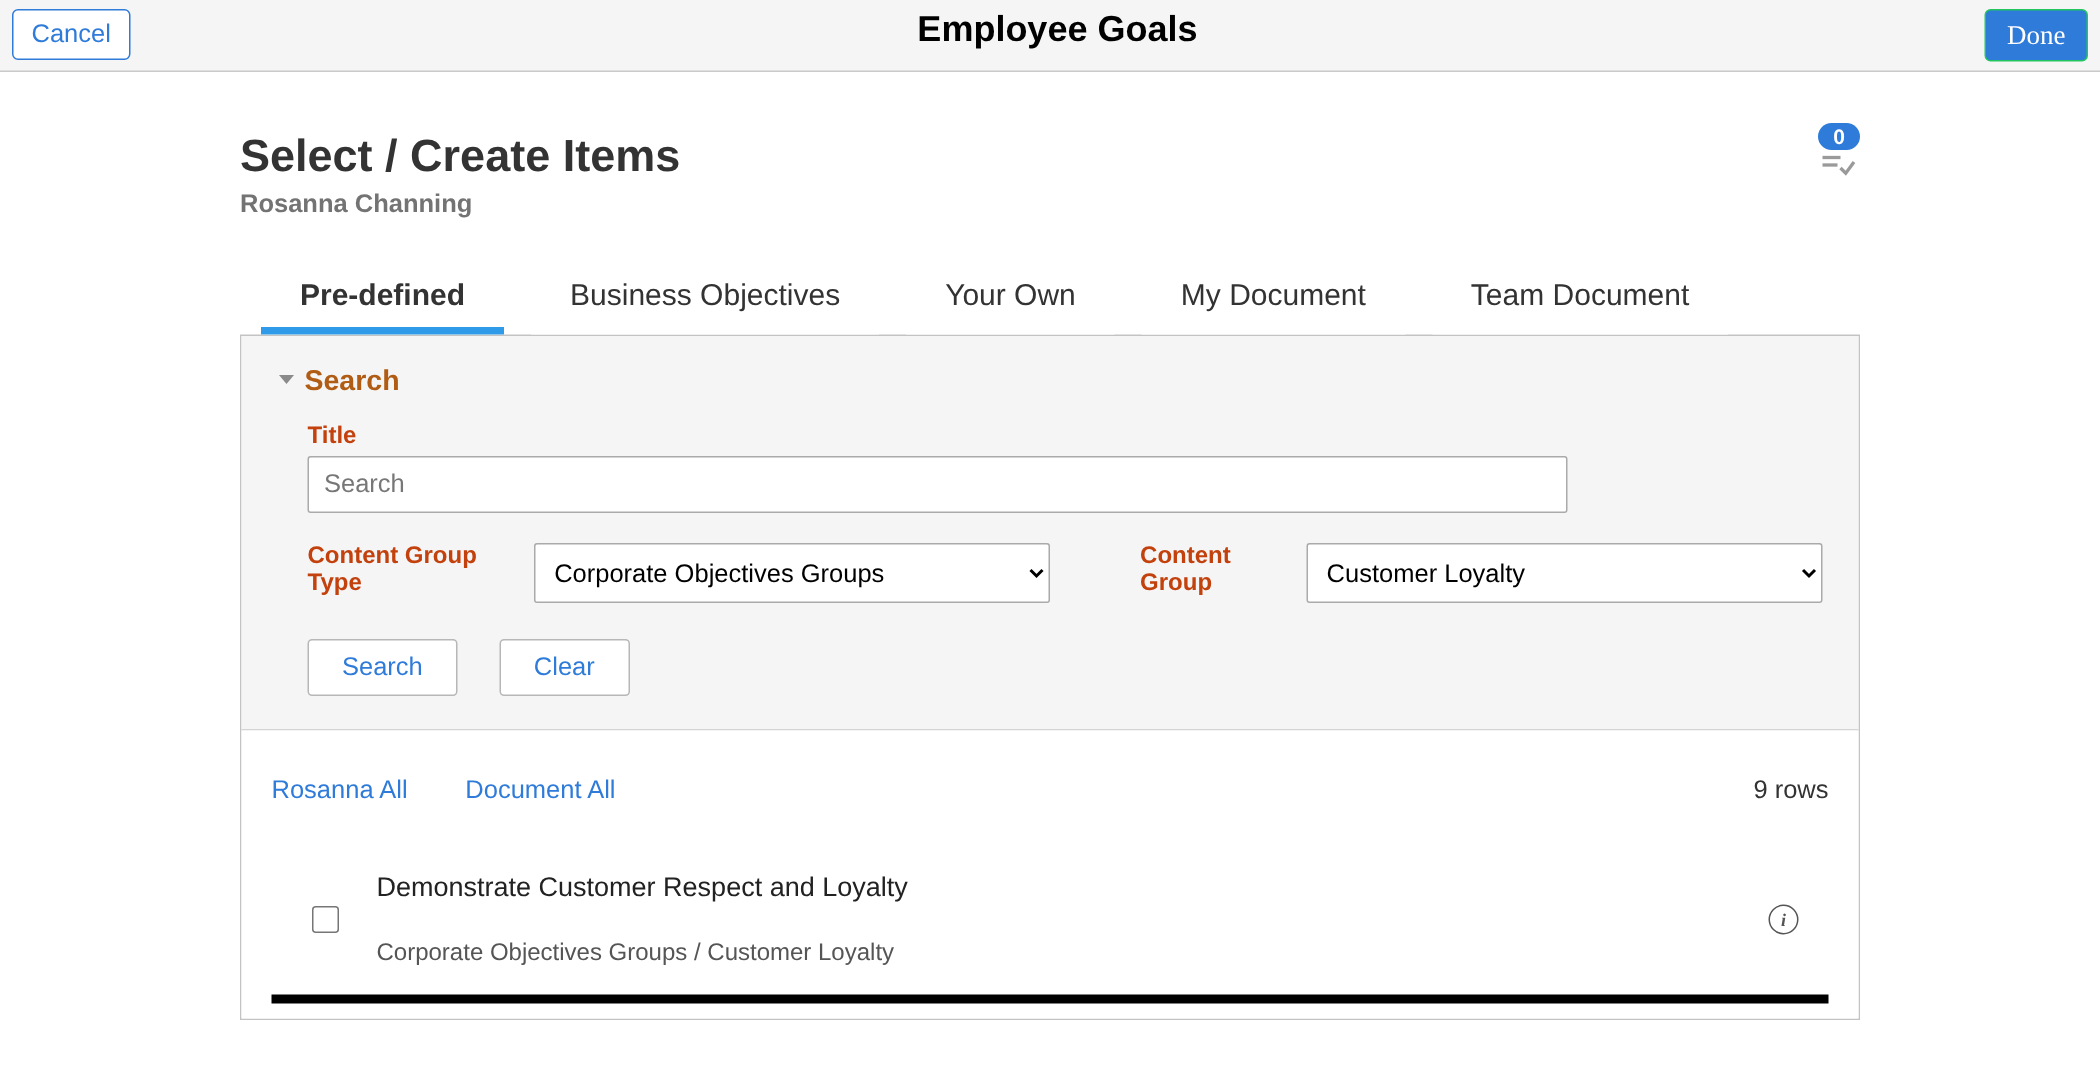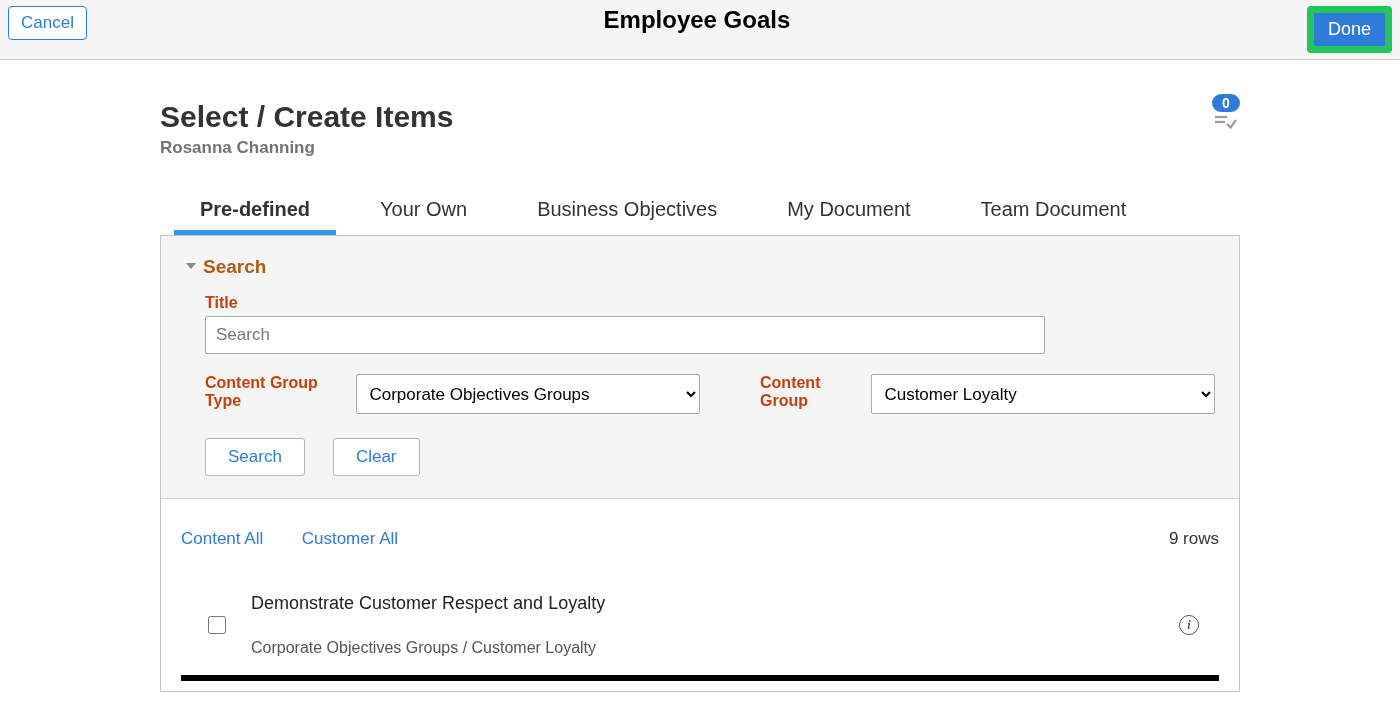--- a/index.html
+++ b/index.html
@@ -30,26 +30,27 @@
     cursor: pointer;
   }
   .header-title {
     font-size: 24px;
     font-weight: bold;
     text-align: center;
     flex: 1;
   }
   .btn-done {
     background: #2f7bd9;
-    border: 7px solid #22c55e;
+    border: 1px solid #22c55e;
     color: #fff;
     border-radius: 4px;
     padding: 6px 14px;
     font-size: 18px;
     cursor: pointer;
+    font-family: Liberation Serif, serif;
   }
 
   
   .main {
     max-width: 1100px;
     margin: 0 auto;
     padding: 30px 10px 40px 10px;
   }
   .page-title-row {
     display: flex;
@@ -278,22 +279,22 @@
           <line x1="1" y1="3" x2="13" y2="3" stroke="#9a9a9a" stroke-width="2.2"></line>
           <line x1="1" y1="8" x2="11" y2="8" stroke="#9a9a9a" stroke-width="2.2"></line>
           <polyline points="13,10 16.5,13.5 22,6" fill="none" stroke="#9a9a9a" stroke-width="2.2"></polyline>
         </svg>
       </span>
     </div>
   </div>
 
   <div class="tabs">
     <div class="tab active">Pre-defined</div>
+    <div class="tab">Business Objectives</div>
     <div class="tab">Your Own</div>
-    <div class="tab">Business Objectives</div>
     <div class="tab">My Document</div>
     <div class="tab">Team Document</div>
   </div>
 
   <div class="panel">
 
     <div class="search-section">
       <div class="search-header">
         <span class="triangle">
           <svg width="12" height="12" viewBox="0 0 12 12">
@@ -325,22 +326,22 @@
         <div class="button-row">
           <button class="btn-outline">Search</button>
           <button class="btn-outline">Clear</button>
         </div>
       </div>
     </div>
 
     <div class="results-section">
       <div class="results-top">
         <div>
-          <span class="link">Content All</span>
-          <span class="link">Customer All</span>
+          <span class="link">Rosanna All</span>
+          <span class="link">Document All</span>
         </div>
         <div class="rows-count">9 rows</div>
       </div>
 
       <div class="row-item">
         <div class="row-checkbox">
           <input type="checkbox" style="">
         </div>
         <div class="row-body">
           <div class="row-title">Demonstrate Customer Respect and Loyalty</div>

